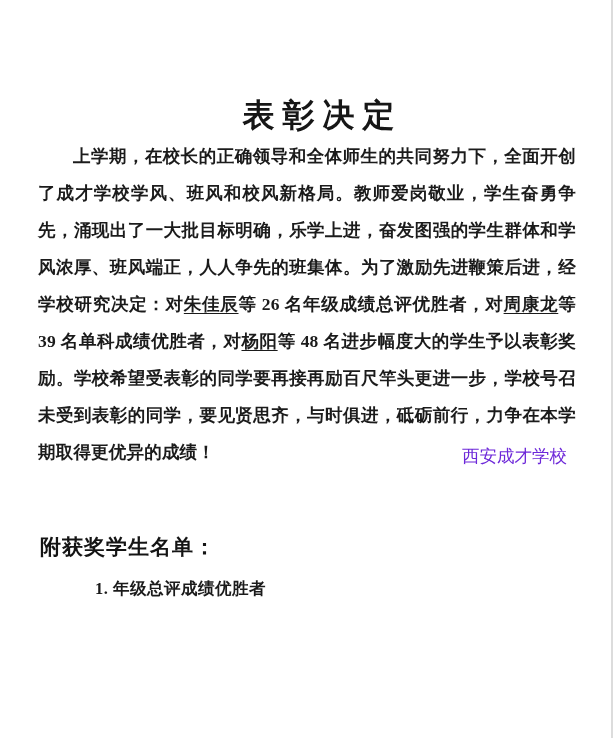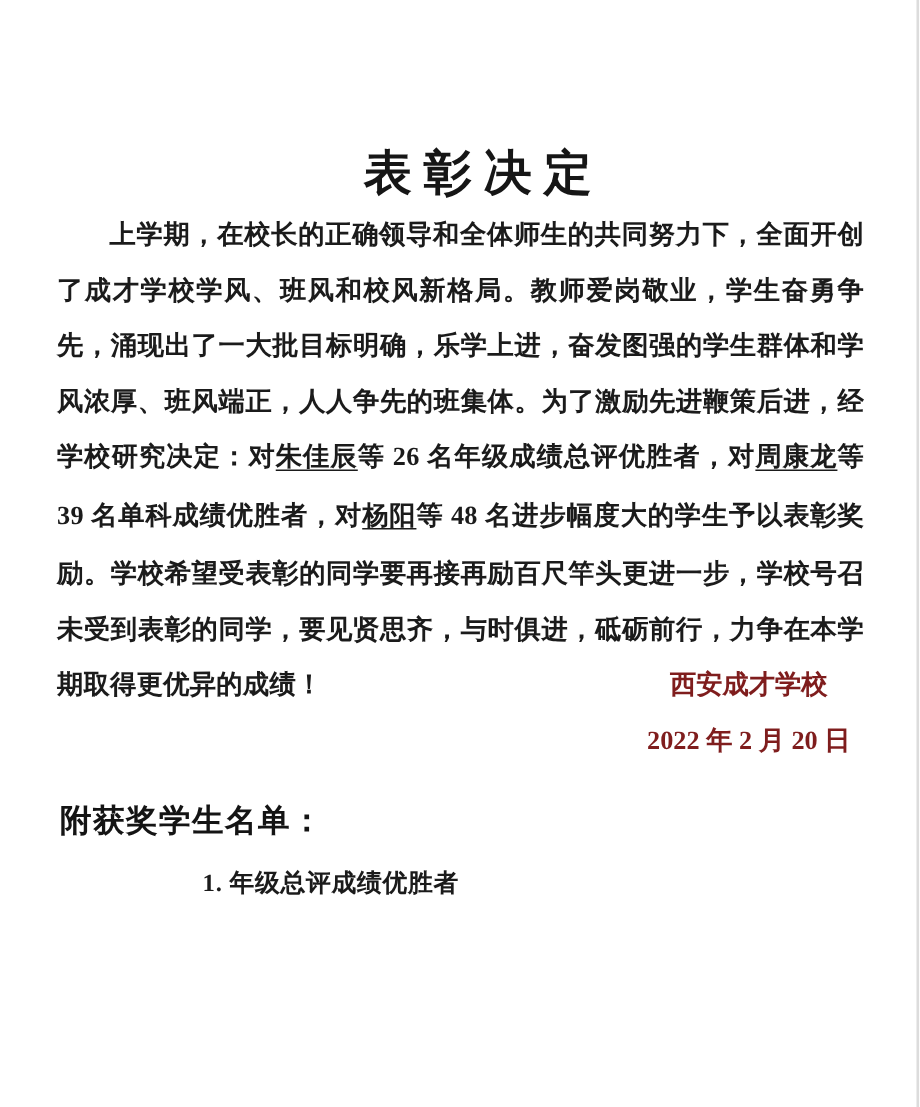--- a/index.html
+++ b/index.html
@@ -46,31 +46,29 @@
     font-weight: 600;
     line-height: 37px;
     text-align: justify;
     text-indent: 2em;
     color: #1b1b1b;
     letter-spacing: 0.2px;
   }
   .body-paragraph .u {
     text-decoration: underline;
     text-underline-offset: 3px;
-    font-family: Liberation Mono, monospace;
   }
   .signature-block {
     position: absolute;
     top: 438px;
     right: 46px;
-    text-align: center;
     font-size: 17.5px;
-    font-weight: 700;
+    font-weight: 400;
     line-height: 37px;
-    color: #7f1d1d;
+    color: #6d28d9;
   }
   .attach-heading {
     position: absolute;
     top: 533px;
     left: 40px;
     font-size: 21px;
     font-weight: 700;
     letter-spacing: 1px;
     color: #141414;
   }
@@ -79,37 +77,35 @@
     top: 570px;
     left: 95px;
     font-size: 16.5px;
     font-weight: 700;
     color: #1b1b1b;
   }
   .attach-list .attach-item {
     height: 37px;
     line-height: 37px;
     letter-spacing: 0.5px;
-    margin-left: 40px;
   }
 </style>
 </head>
 <body>
 
 <div class="page">
 
   <div class="scan-edge-right"></div>
 
   <h1 class="doc-title">表彰决定</h1>
 
   <p class="body-paragraph" id="body-paragraph"><span>上学期，在校长的正确领导和全体师生的共同努力下，全面开创了成才学校学风、班风和校风新格局。教师爱岗敬业，学生奋勇争先，涌现出了一大批目标明确，乐学上进，奋发图强的学生群体和学风浓厚、班风端正，人人争先的班集体。为了激励先进鞭策后进，经学校研究决定：对</span><span class="u">朱佳辰</span><span>等 26 名年级成绩总评优胜者，对</span><span class="u">周康龙</span><span>等 39 名单科成绩优胜者，对</span><span class="u">杨阳</span><span>等 48 名进步幅度大的学生予以表彰奖励。学校希望受表彰的同学要再接再励百尺竿头更进一步，学校号召未受到表彰的同学，要见贤思齐，与时俱进，砥砺前行，力争在本学期取得更优异的成绩！</span></p>
 
   <div class="signature-block">
     <div>西安成才学校</div>
-    <div>2022 年 2 月 20 日</div>
   </div>
 
   <div class="attach-heading">附获奖学生名单：</div>
 
   <div class="attach-list" id="attach-list">
       <div class="attach-item">1. 年级总评成绩优胜者</div>
     </div>
 
 </div>
 

